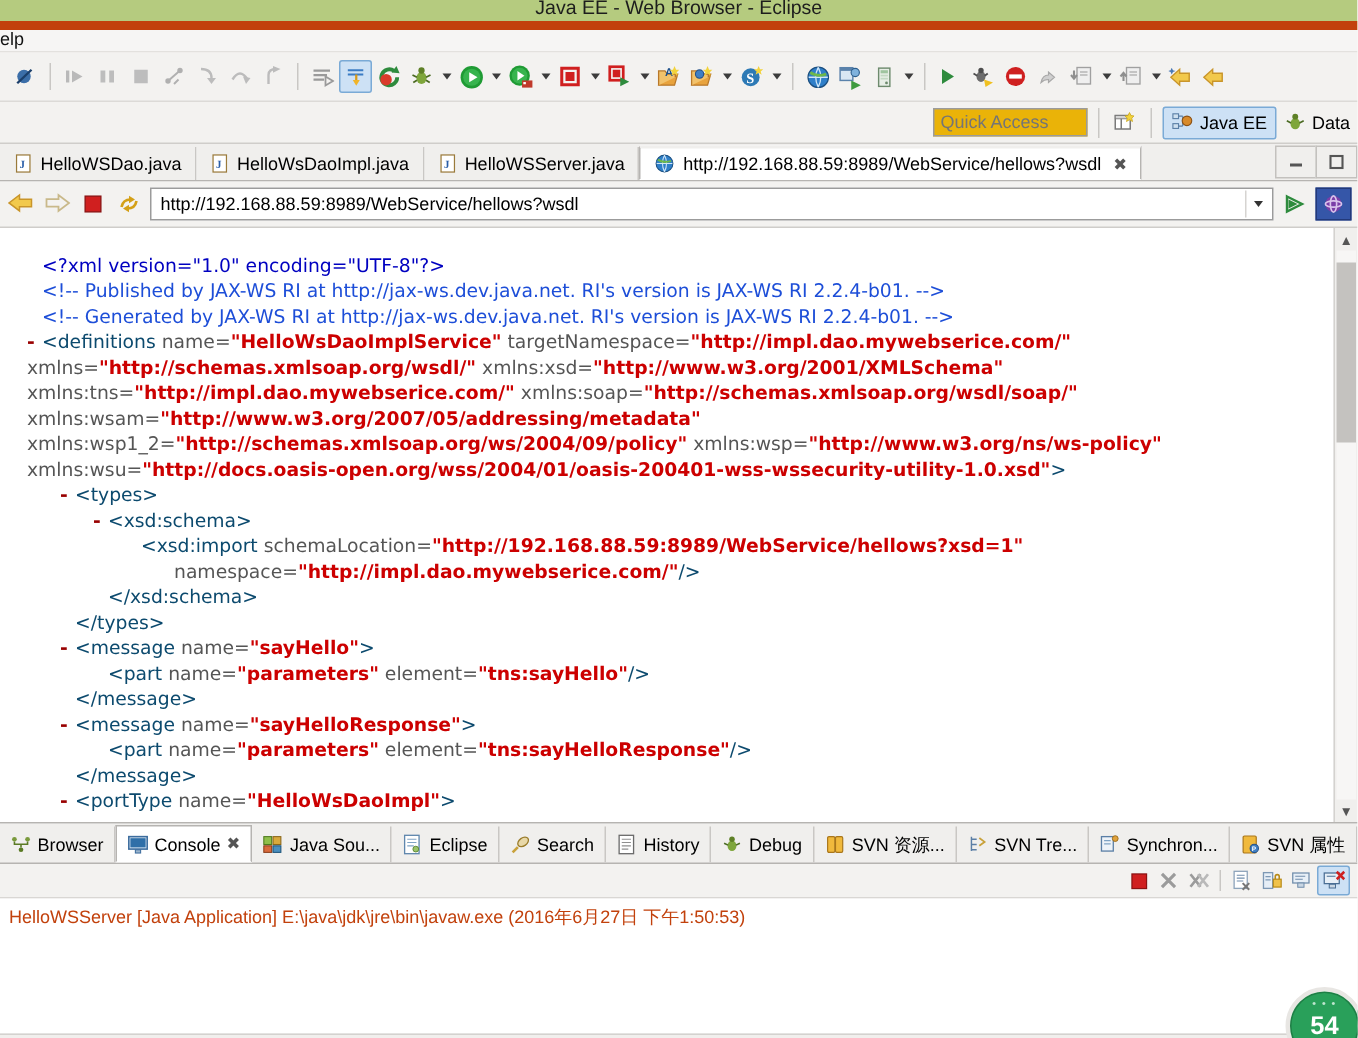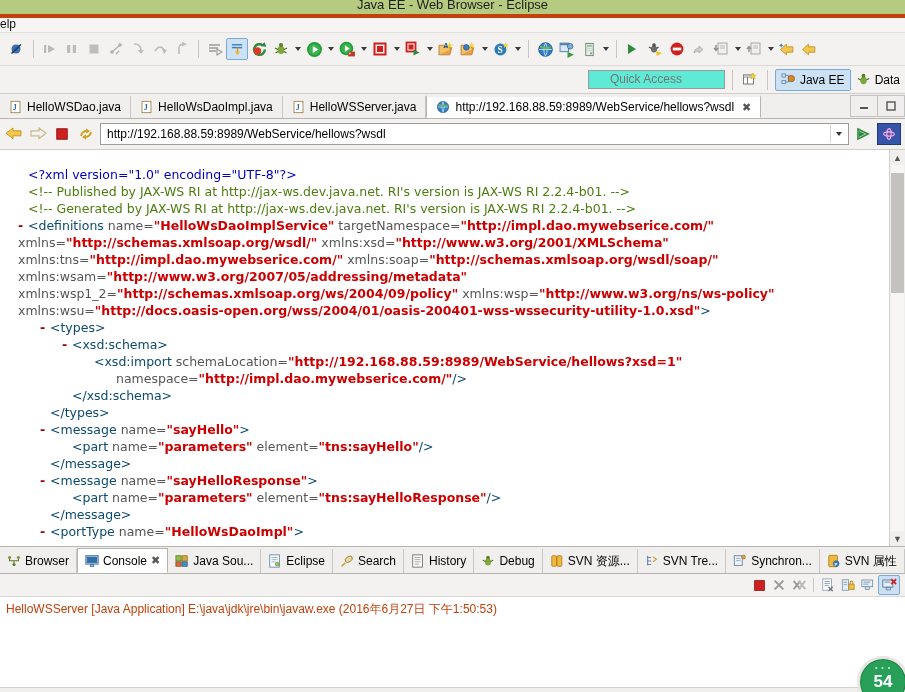--- a/index.html
+++ b/index.html
@@ -5,21 +5,21 @@
   html,body{margin:0;padding:0;}
   body{
     width:905px;height:692px;overflow:hidden;
     background:#f2f1f0;
     font-family:"Liberation Sans", sans-serif;
     font-size:12px;color:#000;
   }
   
   .titlebar{
     height:14px;background:#b5cb7f;position:relative;
-    border-bottom:4px solid #c2410c;
+    border-bottom:6px solid #c2410c;
   }
   .titlebar .title{
     position:absolute;left:0;right:0;top:-3px;text-align:center;
     font-size:13px;color:#1d1d1d;font-weight:400;white-space:nowrap;
   }
   
   .menubar{
     height:14px;background:#f6f5f4;font-size:12px;
     padding-left:0px;line-height:12px;color:#111;
     border-bottom:1px solid #e3e1de;
@@ -37,22 +37,22 @@
     display:block;width:0;height:0;border-left:3.5px solid transparent;
     border-right:3.5px solid transparent;border-top:4px solid #3c3c3c;
   }
   .tb.on{background:#cde1f5;border:1px solid #7aaad6;border-radius:2px;width:20px;height:20px;}
   
   .qarow{
     height:27px;background:#f3f2f0;display:flex;align-items:center;
     justify-content:flex-end;padding-right:0px;border-bottom:1px solid #cfcdca;
   }
   .qa-input{
-    width:93px;height:17px;border:1px solid #9b9b9b;background:#5eead4;
-    font-size:12px;color:#555;padding:0 21px;line-height:17px;
+    width:93px;height:17px;border:1px solid #9b9b9b;background:#eab308;
+    font-size:12px;color:#555;padding:0 4px;line-height:17px;
   }
   .qa-sep{width:1px;height:20px;background:#c9c7c4;margin:0 7px;}
   .persp-ico{width:20px;height:20px;display:flex;align-items:center;justify-content:center;}
   .persp{
     display:flex;align-items:center;gap:4px;height:20px;padding:0 5px;
     font-size:12px;white-space:nowrap;
   }
   .persp.active{background:#cde1f5;border:1px solid #7aaad6;border-radius:2px;}
   
   .tabstrip{
@@ -96,21 +96,21 @@
     height:396px;background:#fff;display:flex;overflow:hidden;position:relative;
     border-bottom:1px solid #b6b4b1;
   }
   .xml{
     flex:1;padding:16px 4px 0 18px;font-family:"DejaVu Sans", sans-serif;
     font-size:12.5px;line-height:17px;overflow:hidden;white-space:pre-wrap;
     word-break:break-word;
   }
   .xml .l{white-space:pre-wrap;}
   .pi{color:#0000c0;}
-  .cm{color:#4d7c0f;}
+  .cm{color:#1d4ed8;}
   .tg{color:#0c4a6e;}
   .at{color:#555555;}
   .vl{color:#cc0000;font-weight:bold;}
   .tw{color:#990000;font-weight:bold;display:inline-block;width:10px;}
   .ind1{padding-left:22px;}
   .ind2{padding-left:44px;}
   .ind3{padding-left:66px;}
   .ind4{padding-left:88px;}
   .scrollv{
     width:15px;background:#f0efed;border-left:1px solid #d4d2cf;

